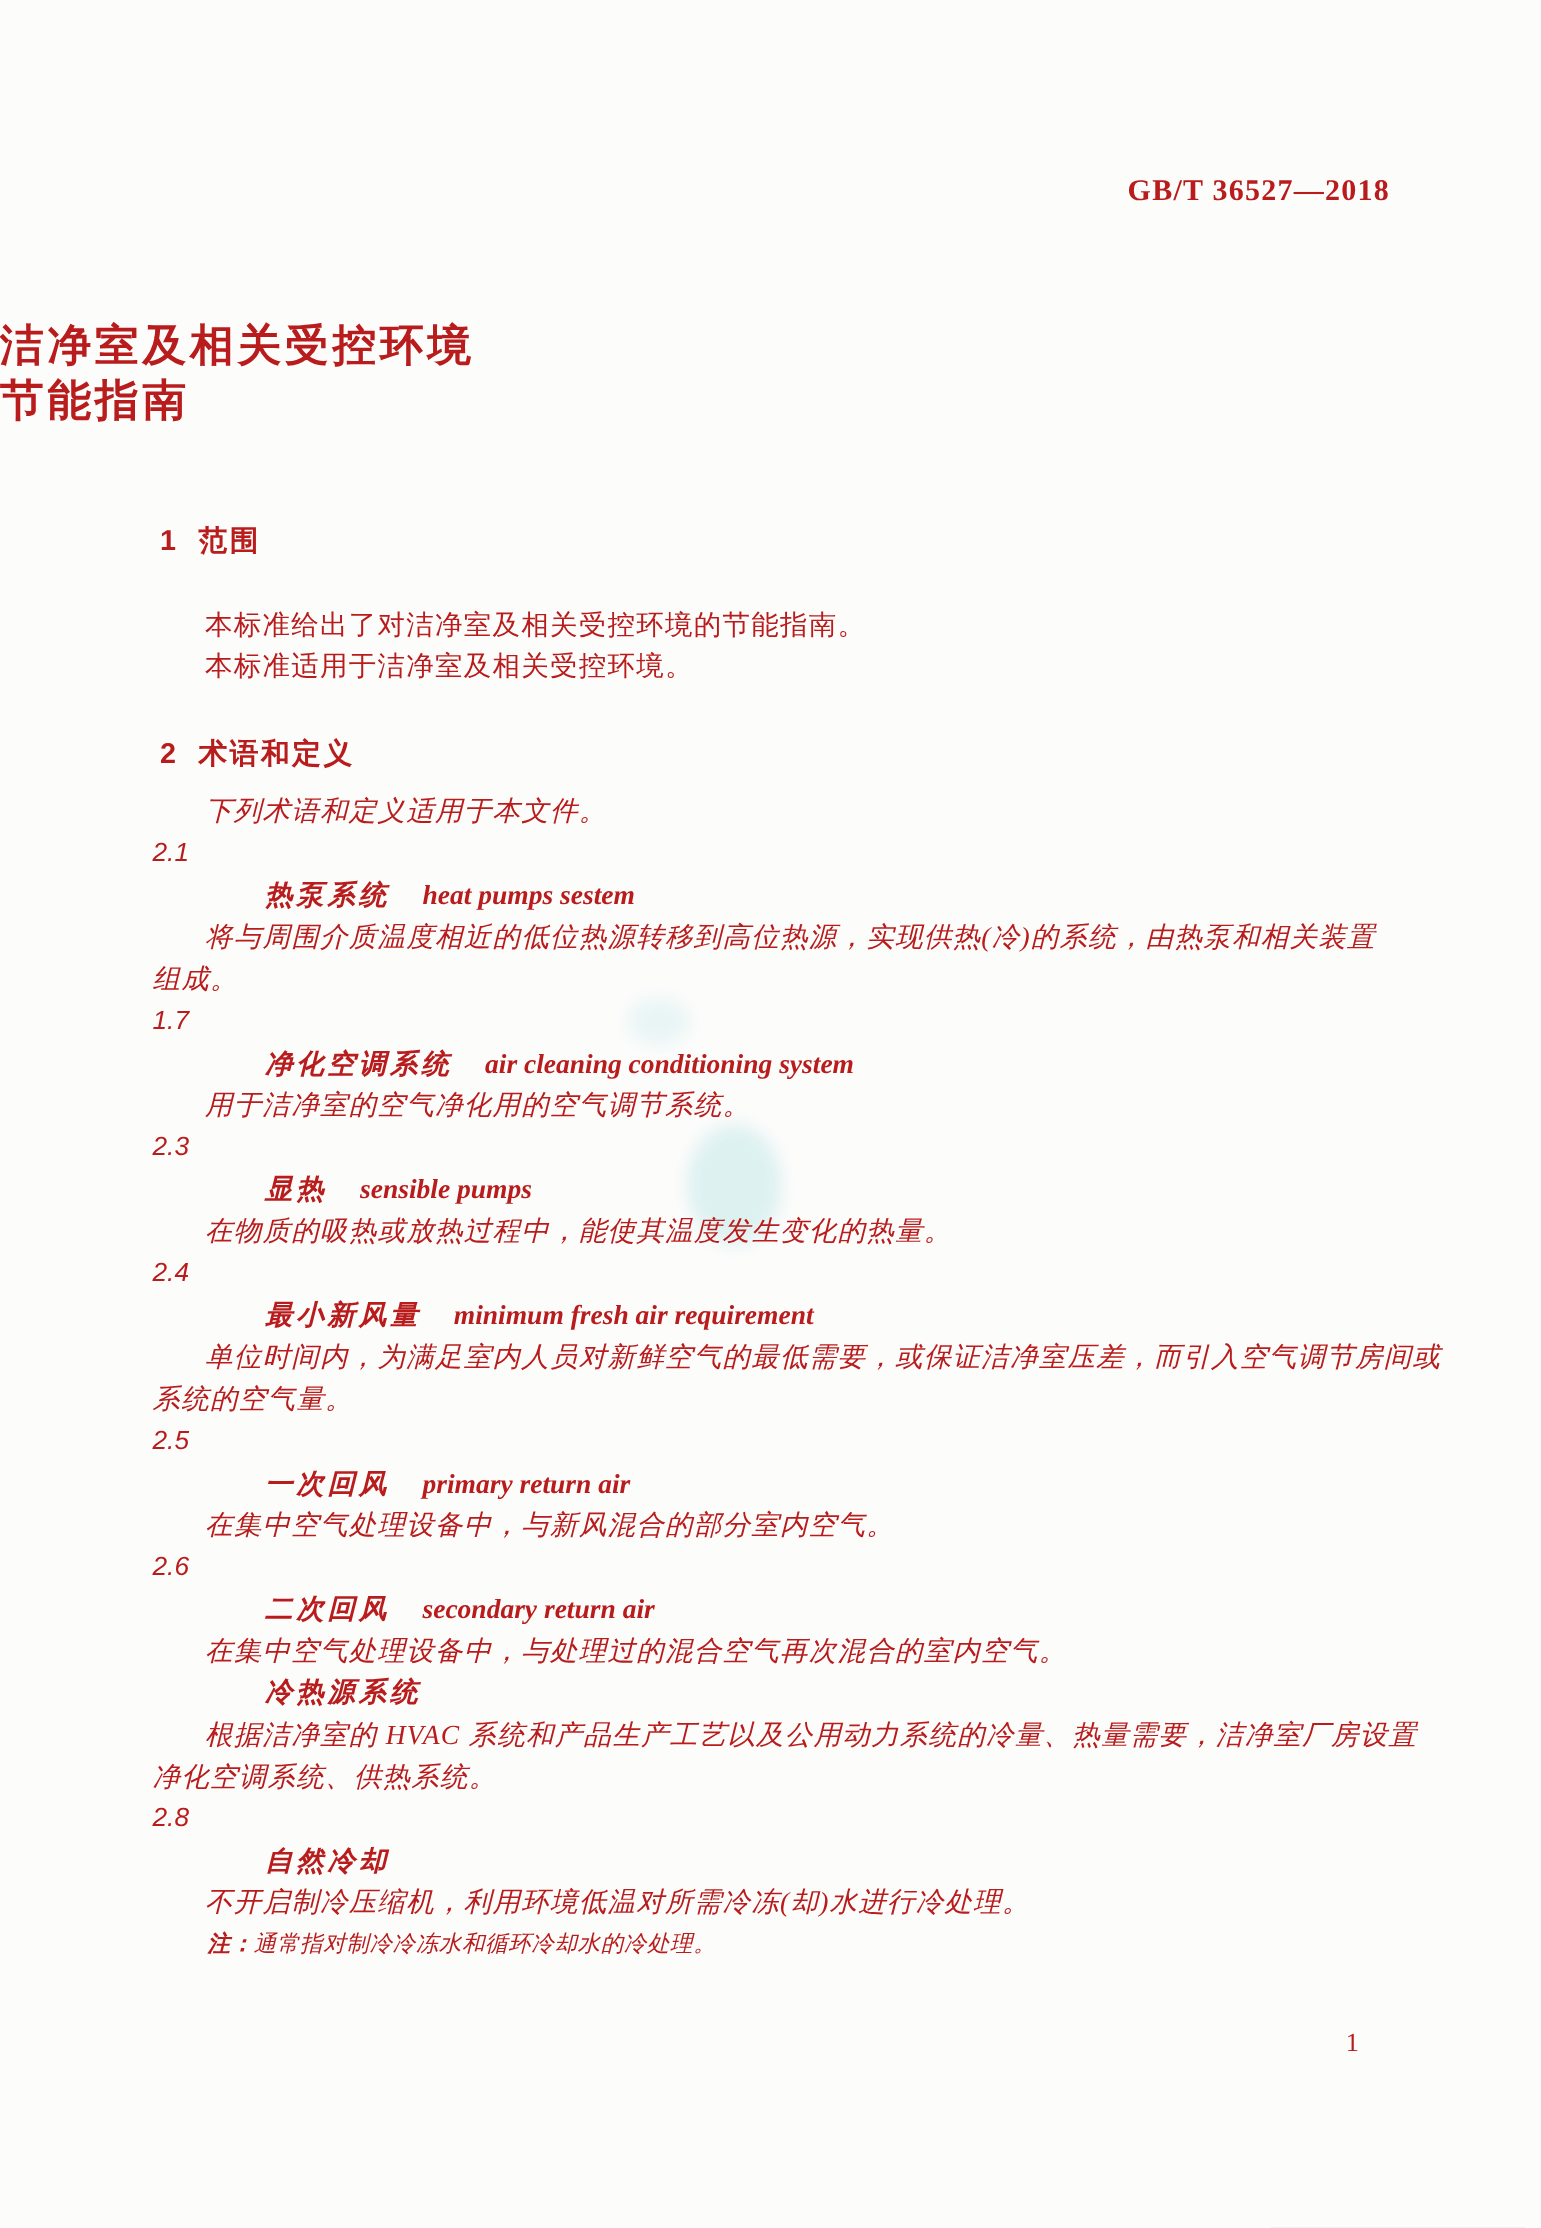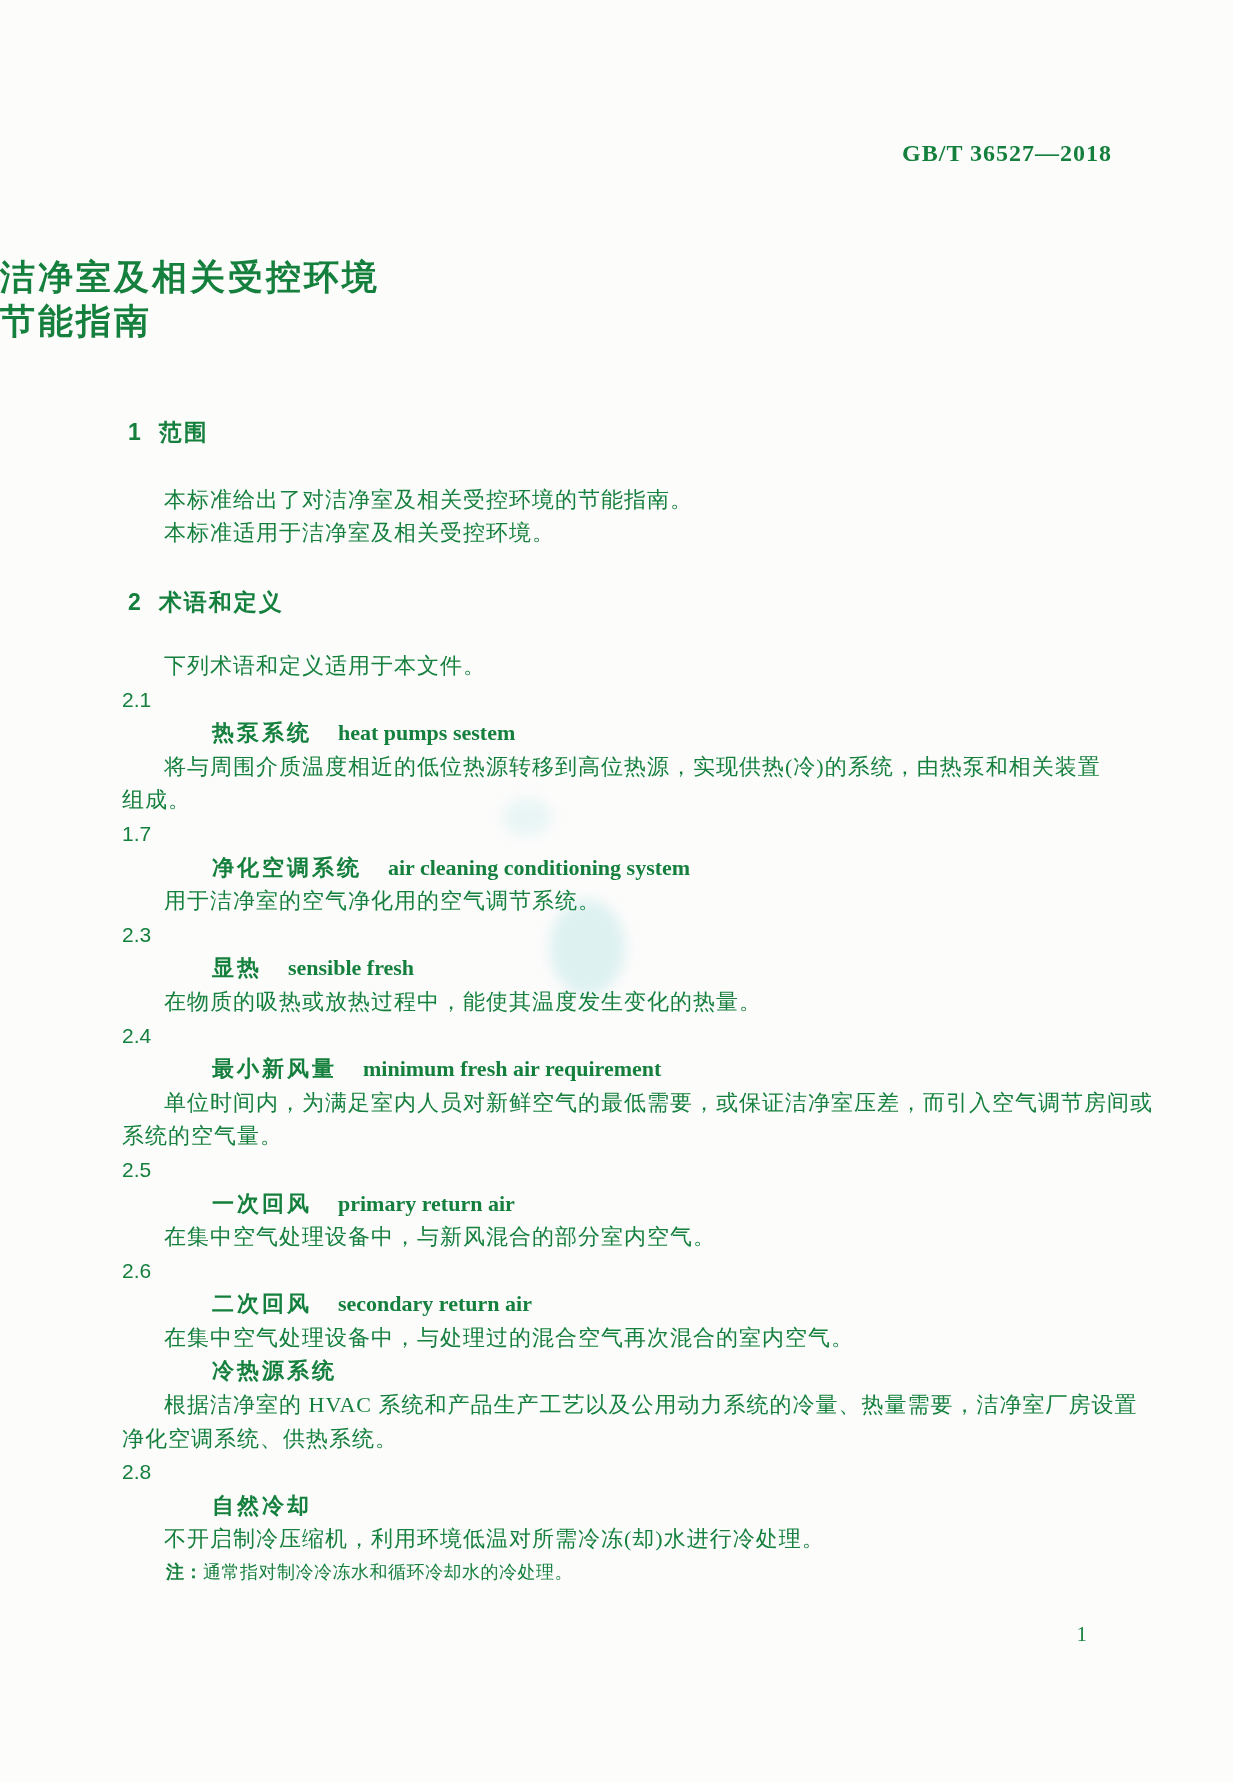--- a/index.html
+++ b/index.html
@@ -1,21 +1,21 @@
 <!DOCTYPE html>
 <html><head>
 <meta charset="utf-8">
 <style>
   html, body { margin: 0; padding: 0; background: #e8e8e8; }
   .page {
     position: relative;
     width: 1233px;
     height: 1782px;
     background: #fcfcfb;
-    color: #15803d;
+    color: #b91c1c;
     font-family: "Liberation Serif", "DejaVu Serif", serif;
     overflow: hidden;
   }
   
   .smudge {
     position: absolute;
     border-radius: 50%;
     filter: blur(7px);
     pointer-events: none;
   }
@@ -59,21 +59,21 @@
 
   .block {
     position: absolute;
     left: 122px;
     width: 1000px;
     font-size: 22px;
     letter-spacing: 1px;
   }
   .block .line { white-space: nowrap; }
   .sec1 { top: 483px; line-height: 33px; }
-  .main { top: 649px; line-height: 33.6px; }
+  .main { top: 632px; line-height: 33.6px; font-style: italic; }
 
   .line.ind { padding-left: 42px; }
   .line.num {
     font-family: "Liberation Sans", "DejaVu Sans", sans-serif;
     letter-spacing: 0;
     font-size: 21px;
   }
   .termname { font-weight: bold; }
   .termname .zh {
     font-family: "Liberation Sans", "DejaVu Sans", sans-serif;
@@ -139,21 +139,21 @@
     <div class="line">组成。</div>
 
     <div class="line num">1.7</div>
     <div class="line ind termname">
       <span class="zh">净化空调系统</span><span class="en">air cleaning conditioning system</span>
     </div>
     <div class="line ind">用于洁净室的空气净化用的空气调节系统。</div>
 
     <div class="line num">2.3</div>
     <div class="line ind termname">
-      <span class="zh">显热</span><span class="en">sensible fresh</span>
+      <span class="zh">显热</span><span class="en">sensible pumps</span>
     </div>
     <div class="line ind">在物质的吸热或放热过程中，能使其温度发生变化的热量。</div>
 
     <div class="line num">2.4</div>
     <div class="line ind termname">
       <span class="zh">最小新风量</span><span class="en">minimum fresh air requirement</span>
     </div>
     <div class="line ind">单位时间内，为满足室内人员对新鲜空气的最低需要，或保证洁净室压差，而引入空气调节房间或</div>
     <div class="line">系统的空气量。</div>
 

